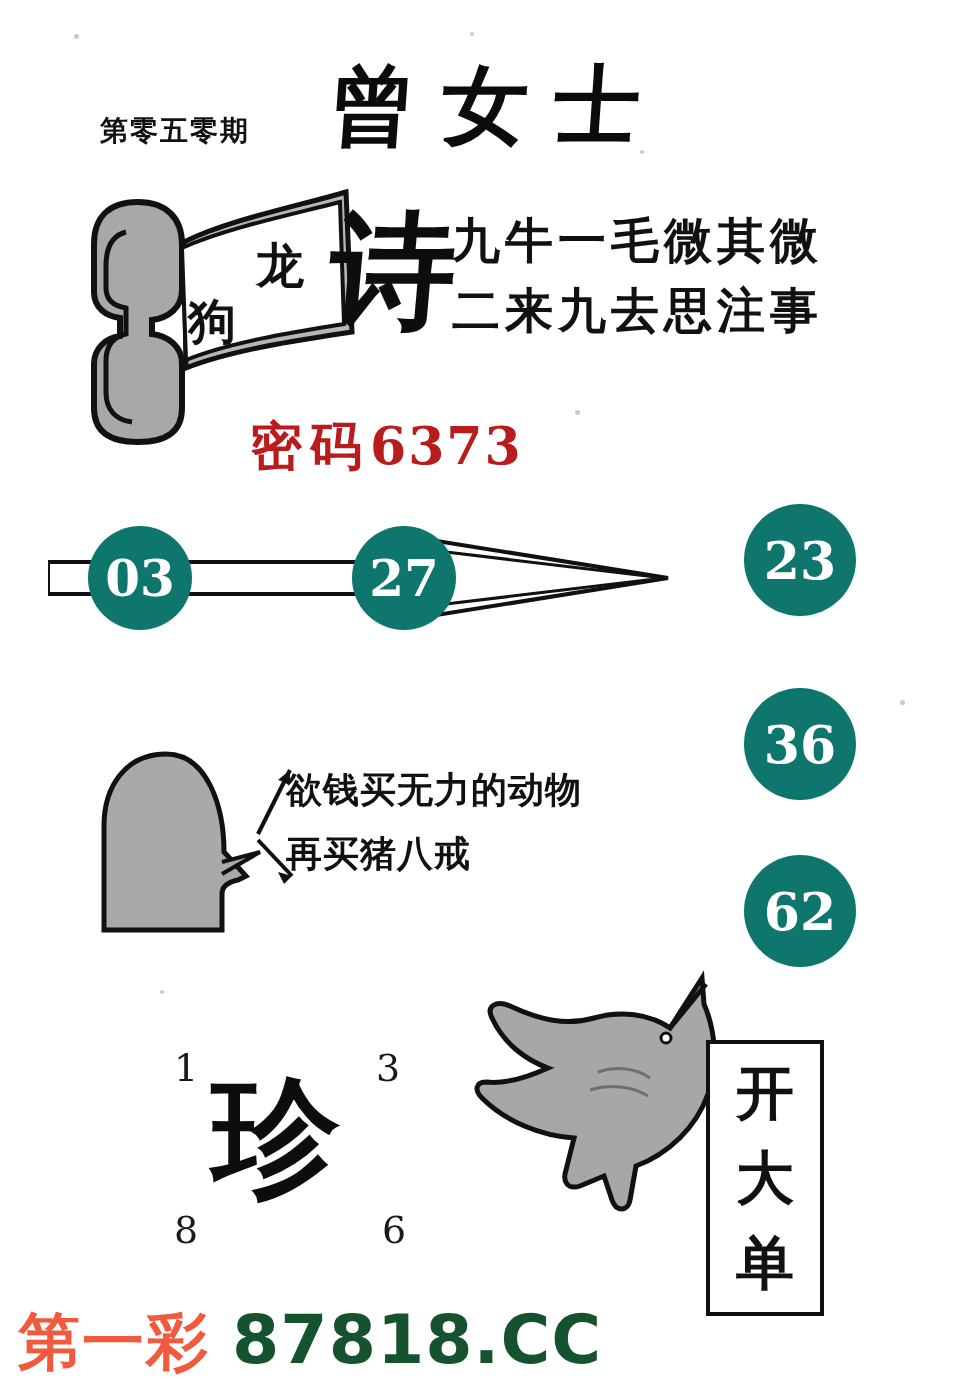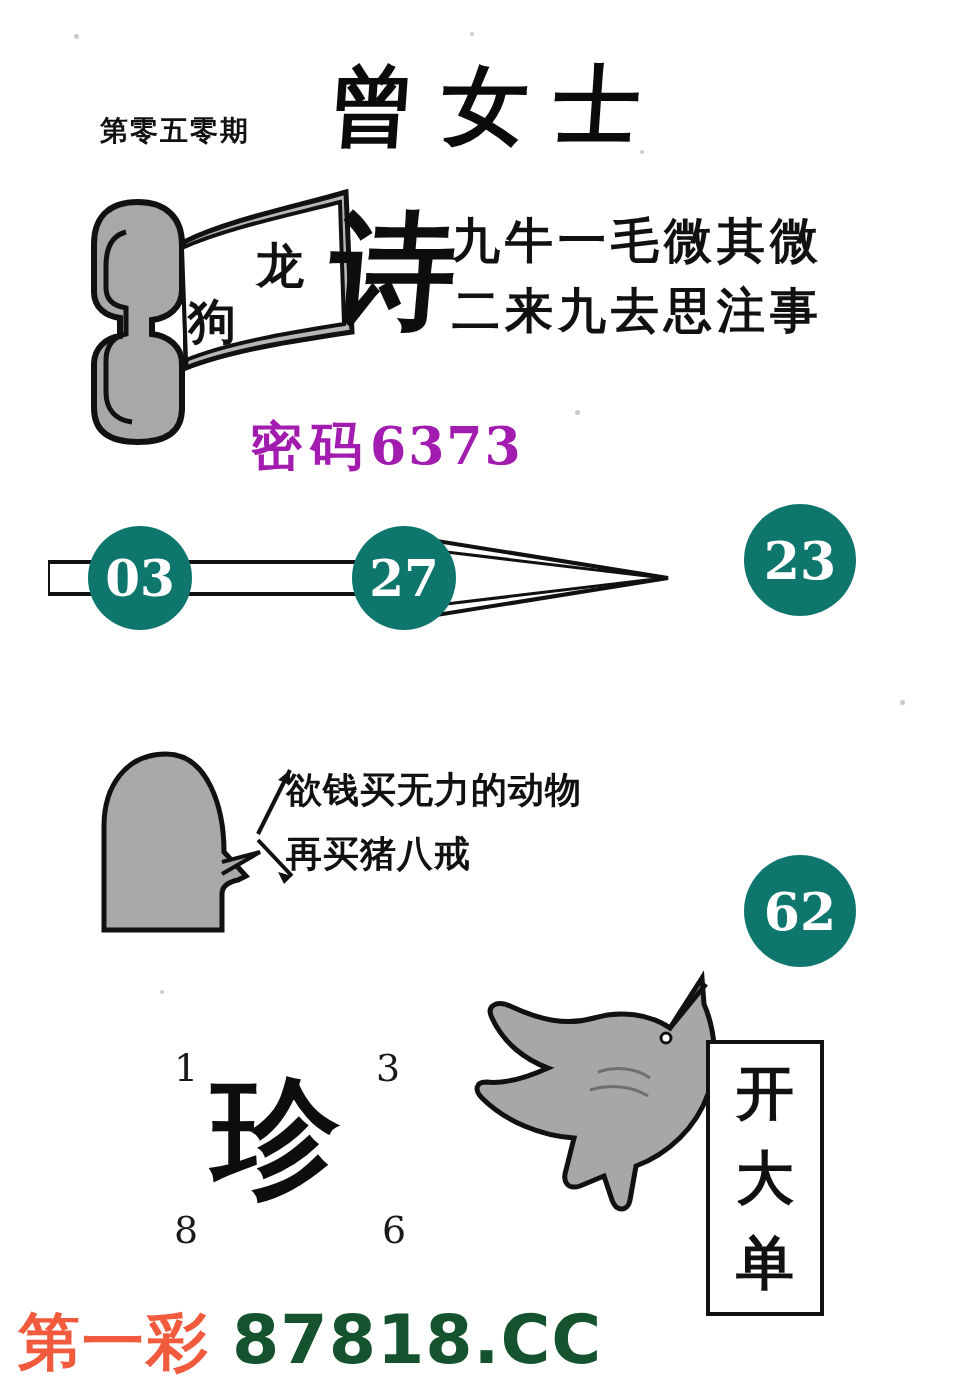--- a/index.html
+++ b/index.html
@@ -99,21 +99,21 @@
   }
 
   
   .password {
     position: absolute;
     left: 250px;
     top: 412px;
     font-family: "DejaVu Serif", serif;
     font-size: 52px;
     font-weight: bold;
-    color: #a21caf;
+    color: #b91c1c;
     letter-spacing: 2px;
     white-space: nowrap;
   }
   .password .pw-label { letter-spacing: 8px; }
 
   
   .arrow-row {
     position: absolute;
     left: 48px;
     top: 508px;
@@ -312,20 +312,21 @@
     <svg viewBox="0 0 640 140" width="640" height="140" aria-hidden="true">
       <rect x="0" y="54" width="470" height="32" fill="#ffffff" stroke="#111" stroke-width="4"></rect>
       <path d="M370 30 L620 70 L370 110 Z" fill="#ffffff" stroke="#111" stroke-width="4"></path>
       <path d="M398 44 L616 70 L398 96" fill="none" stroke="#111" stroke-width="3"></path>
     </svg>
     <div class="ball row-ball b1">03</div>
     <div class="ball row-ball b3">27</div>
   </div>
 
   <div class="ball side-ball s1">23</div>
+  <div class="ball side-ball s2">36</div>
   <div class="ball side-ball s3">62</div>
 
   <div class="head-figure">
     <svg viewBox="0 0 170 190" width="170" height="190" aria-hidden="true">
       <path d="M70 6 C30 6 8 38 8 78 L8 182 L126 182 L126 146 C126 138 132 134 142 132 L150 128 L128 104 C128 60 112 6 70 6 Z" fill="#a9a9a9" stroke="#111" stroke-width="5"></path>
       <path d="M126 114 L164 104 L126 126" fill="#a9a9a9" stroke="#111" stroke-width="4"></path>
     </svg>
   </div>
 
   <svg style="position:absolute; left:242px; top:758px;" width="60" height="140" viewBox="0 0 60 140" aria-hidden="true">

